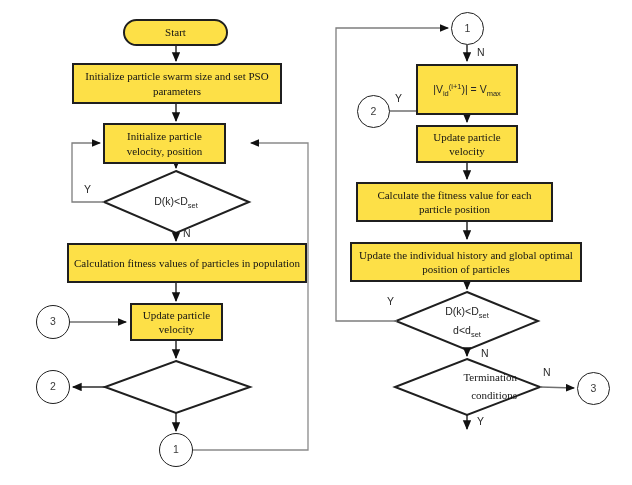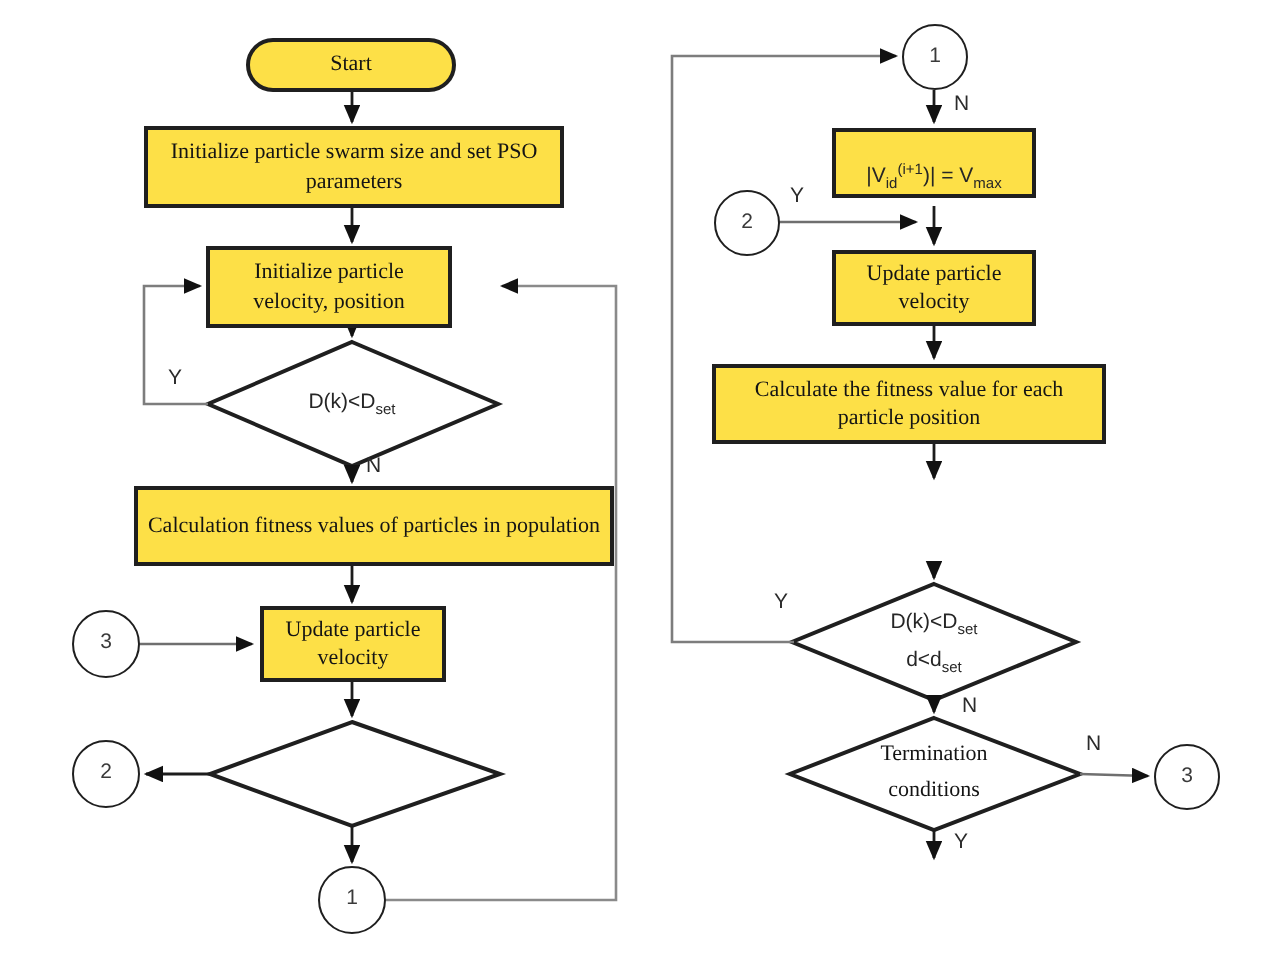--- a/index.html
+++ b/index.html
@@ -5,21 +5,21 @@
   html,body{margin:0;padding:0;background:#ffffff;}
   .stage{position:relative;width:632px;height:485px;background:#ffffff;overflow:hidden;}
   .abs{position:absolute;box-sizing:border-box;}
   .node{display:flex;align-items:center;justify-content:center;text-align:center;
         font-family:"Liberation Serif",serif;font-size:11px;color:#141414;line-height:1.3;background:#fde047;}
   .rect{border:2px solid #1f1f1f;padding:1px 3px;}
   .stadium{border:2px solid #1f1f1f;border-radius:14px;}
   .circle{border:1.8px solid #1f1f1f;border-radius:50%;background:#ffffff;
           font-family:"Liberation Sans",sans-serif;font-size:10.5px;color:#3a3a3a;}
   .formula{font-family:"Liberation Sans",sans-serif;font-size:10.5px;color:#262626;}
-  .overlay{background:transparent;border:none;}
+  .overlay{background:transparent;border:none;text-align:right;}
   .yn{position:absolute;font-family:"Liberation Sans",sans-serif;font-size:10.5px;color:#2b2b2b;}
   .sb{font-size:7.5px;vertical-align:-3px;line-height:0;}
   .sp{font-size:7.5px;vertical-align:4px;line-height:0;}
   svg.wires{position:absolute;left:0;top:0;}
   .dline{display:block;line-height:1.85;}
 </style>
 </head>
 <body>
 
 <div class="stage">
@@ -94,36 +94,39 @@
   </div>
 
   <div class="abs node circle" style="left:159px;top:433px;width:34px;height:34px;">
     <span>1</span>
   </div>
 
   <div class="abs node circle" style="left:451px;top:12px;width:33px;height:33px;">
     <span>1</span>
   </div>
 
-  <div class="abs node rect formula" style="left:416px;top:64px;width:102px;height:35px;align-items:flex-end;">
+  <div class="abs node rect formula" style="left:416px;top:64px;width:102px;height:51px;">
     <span><span>|V</span><span class="sb">id</span><span class="sp">(i+1</span><span>)| = V</span><span class="sb">max</span></span>
   </div>
 
   <div class="abs node circle" style="left:357px;top:95px;width:33px;height:33px;">
     <span>2</span>
   </div>
 
   <div class="abs node rect" style="left:416px;top:125px;width:102px;height:38px;">
     <span>Update particle velocity</span>
   </div>
 
   <div class="abs node rect" style="left:356px;top:182px;width:197px;height:40px;">
     <span>Calculate the fitness  value for each particle position</span>
   </div>
 
+  <div class="abs node rect" style="left:350px;top:242px;width:232px;height:40px;">
+    <span>Update the individual history and global optimal position of particles</span>
+  </div>
 
   <div class="abs node overlay formula" style="left:407px;top:299px;width:120px;height:44px;flex-direction:column;">
     <span class="dline"><span>D(k)&lt;D</span><span class="sb">set</span></span>
     <span class="dline"><span>d&lt;d</span><span class="sb">set</span></span>
   </div>
 
   <div class="abs node overlay" style="left:417px;top:364px;width:100px;height:46px;line-height:1.6;">
     <span>Termination conditions</span>
   </div>
 

